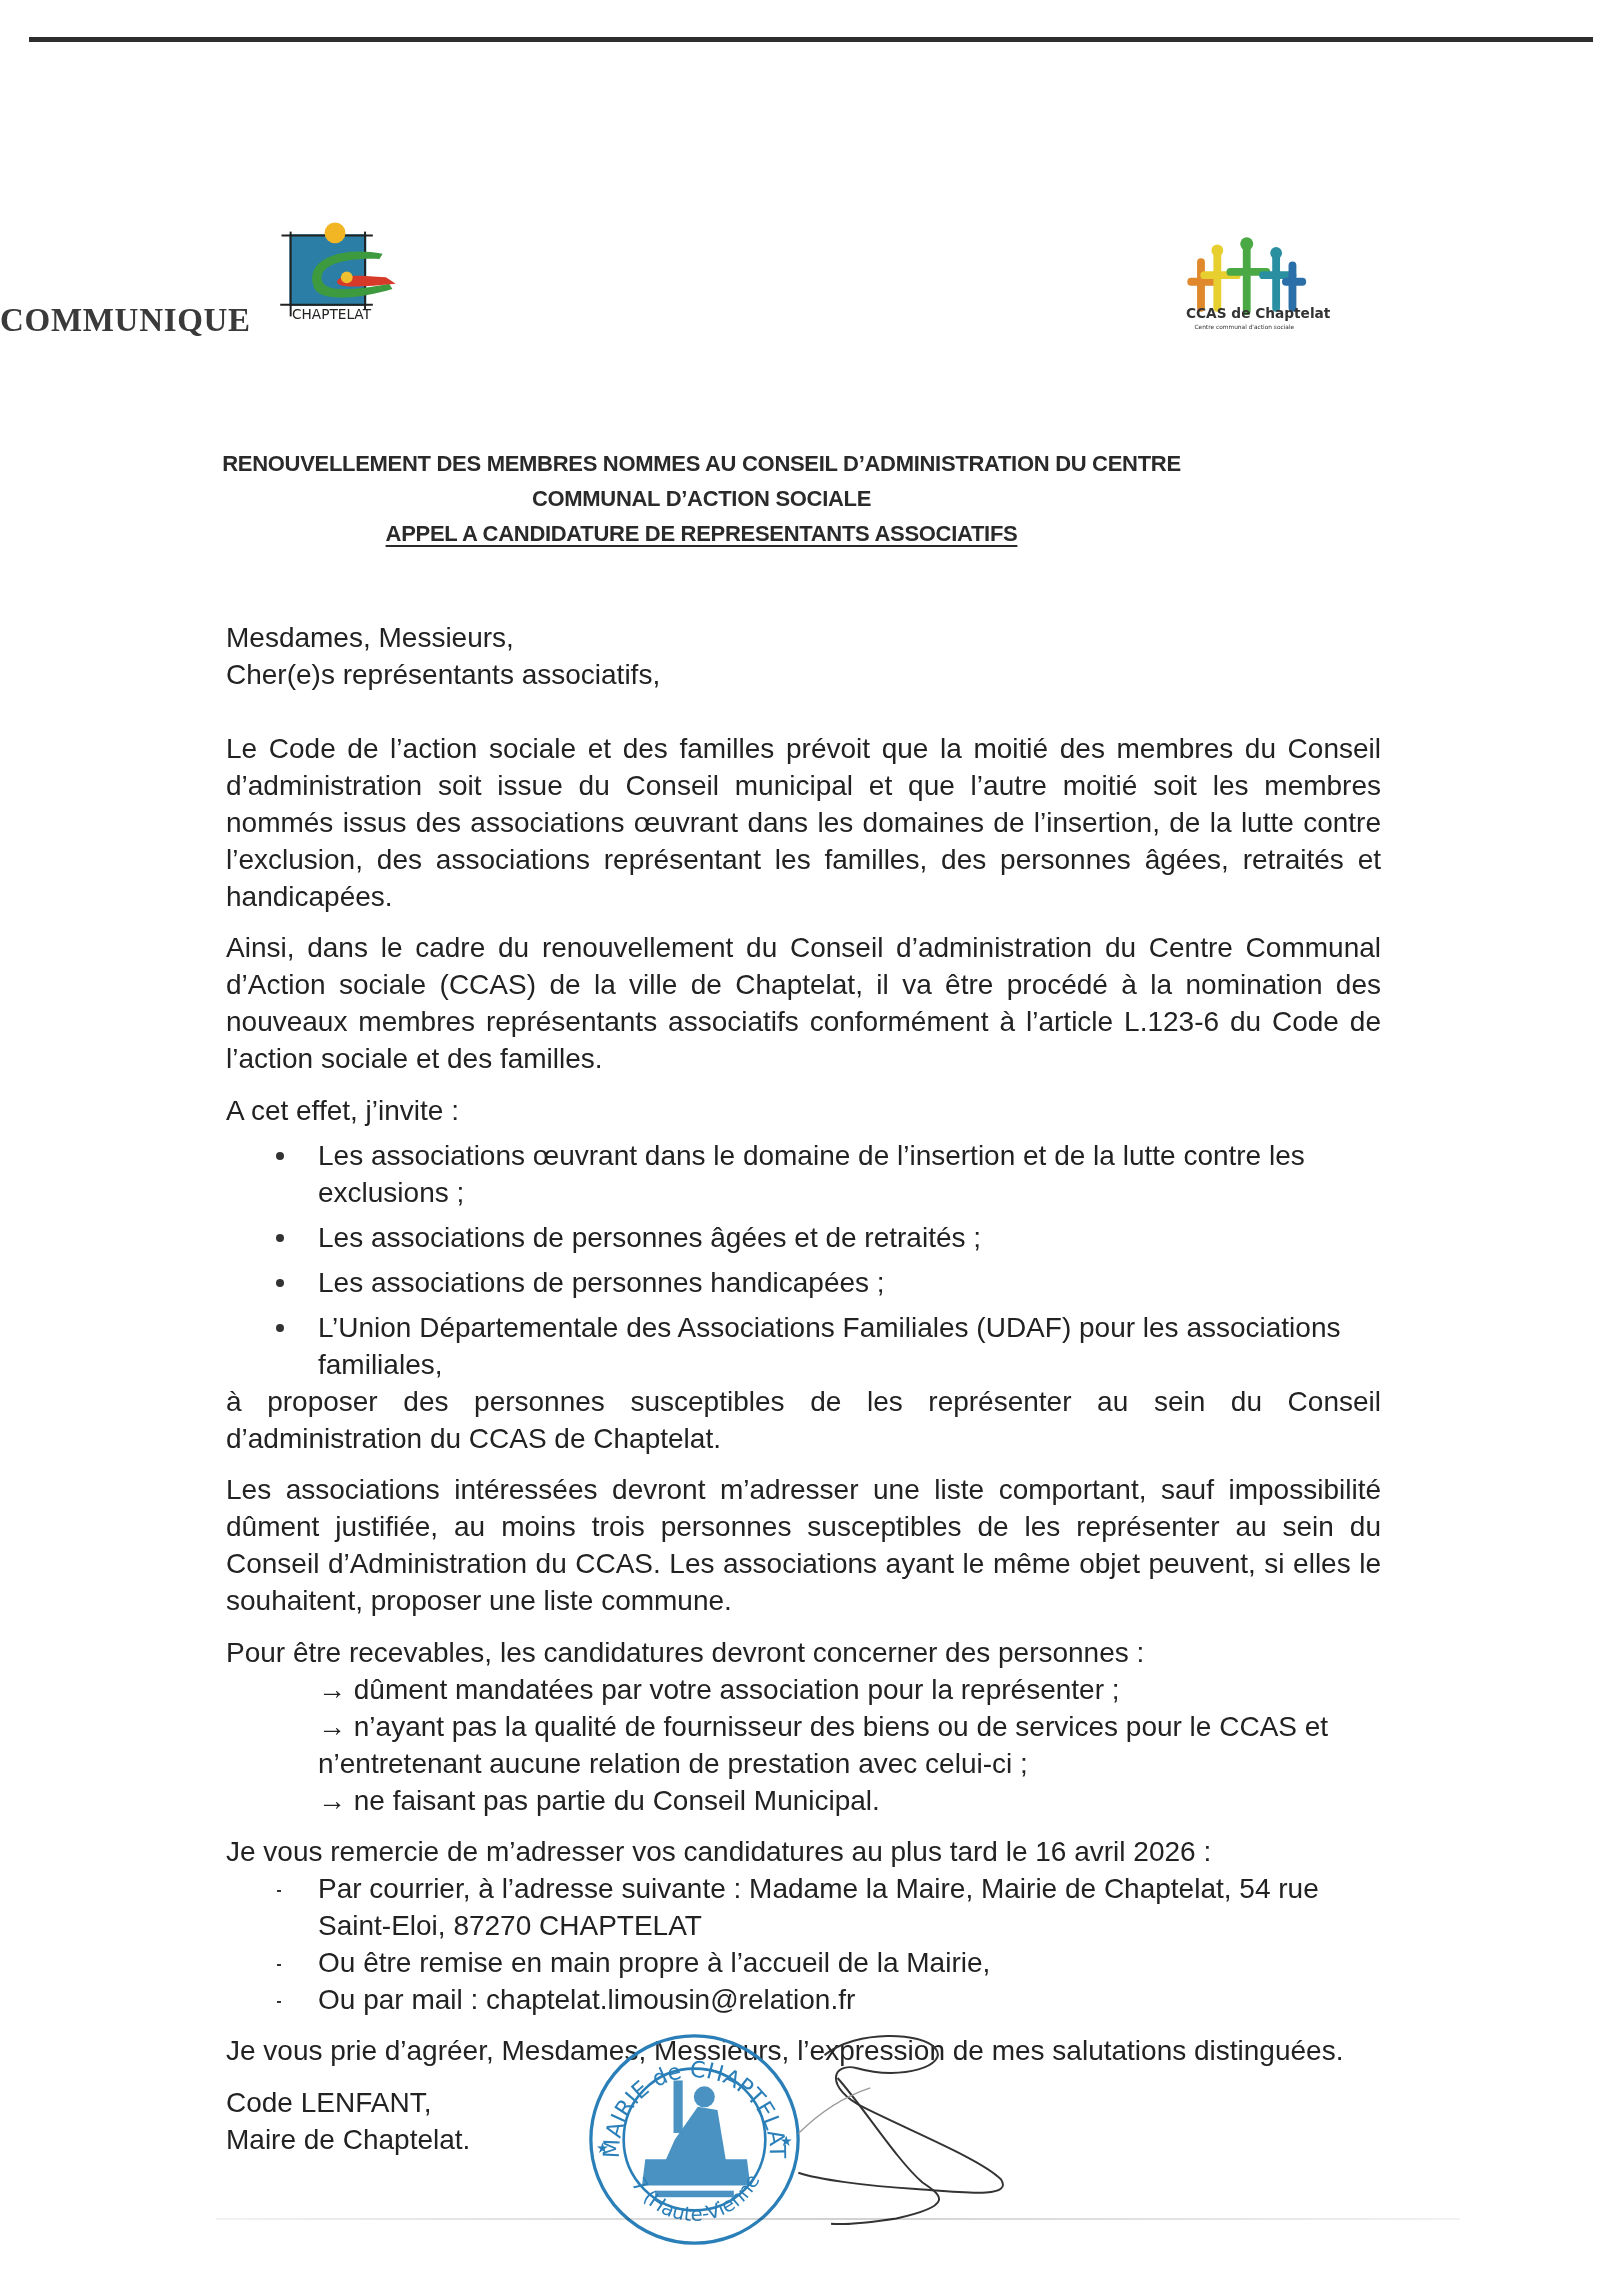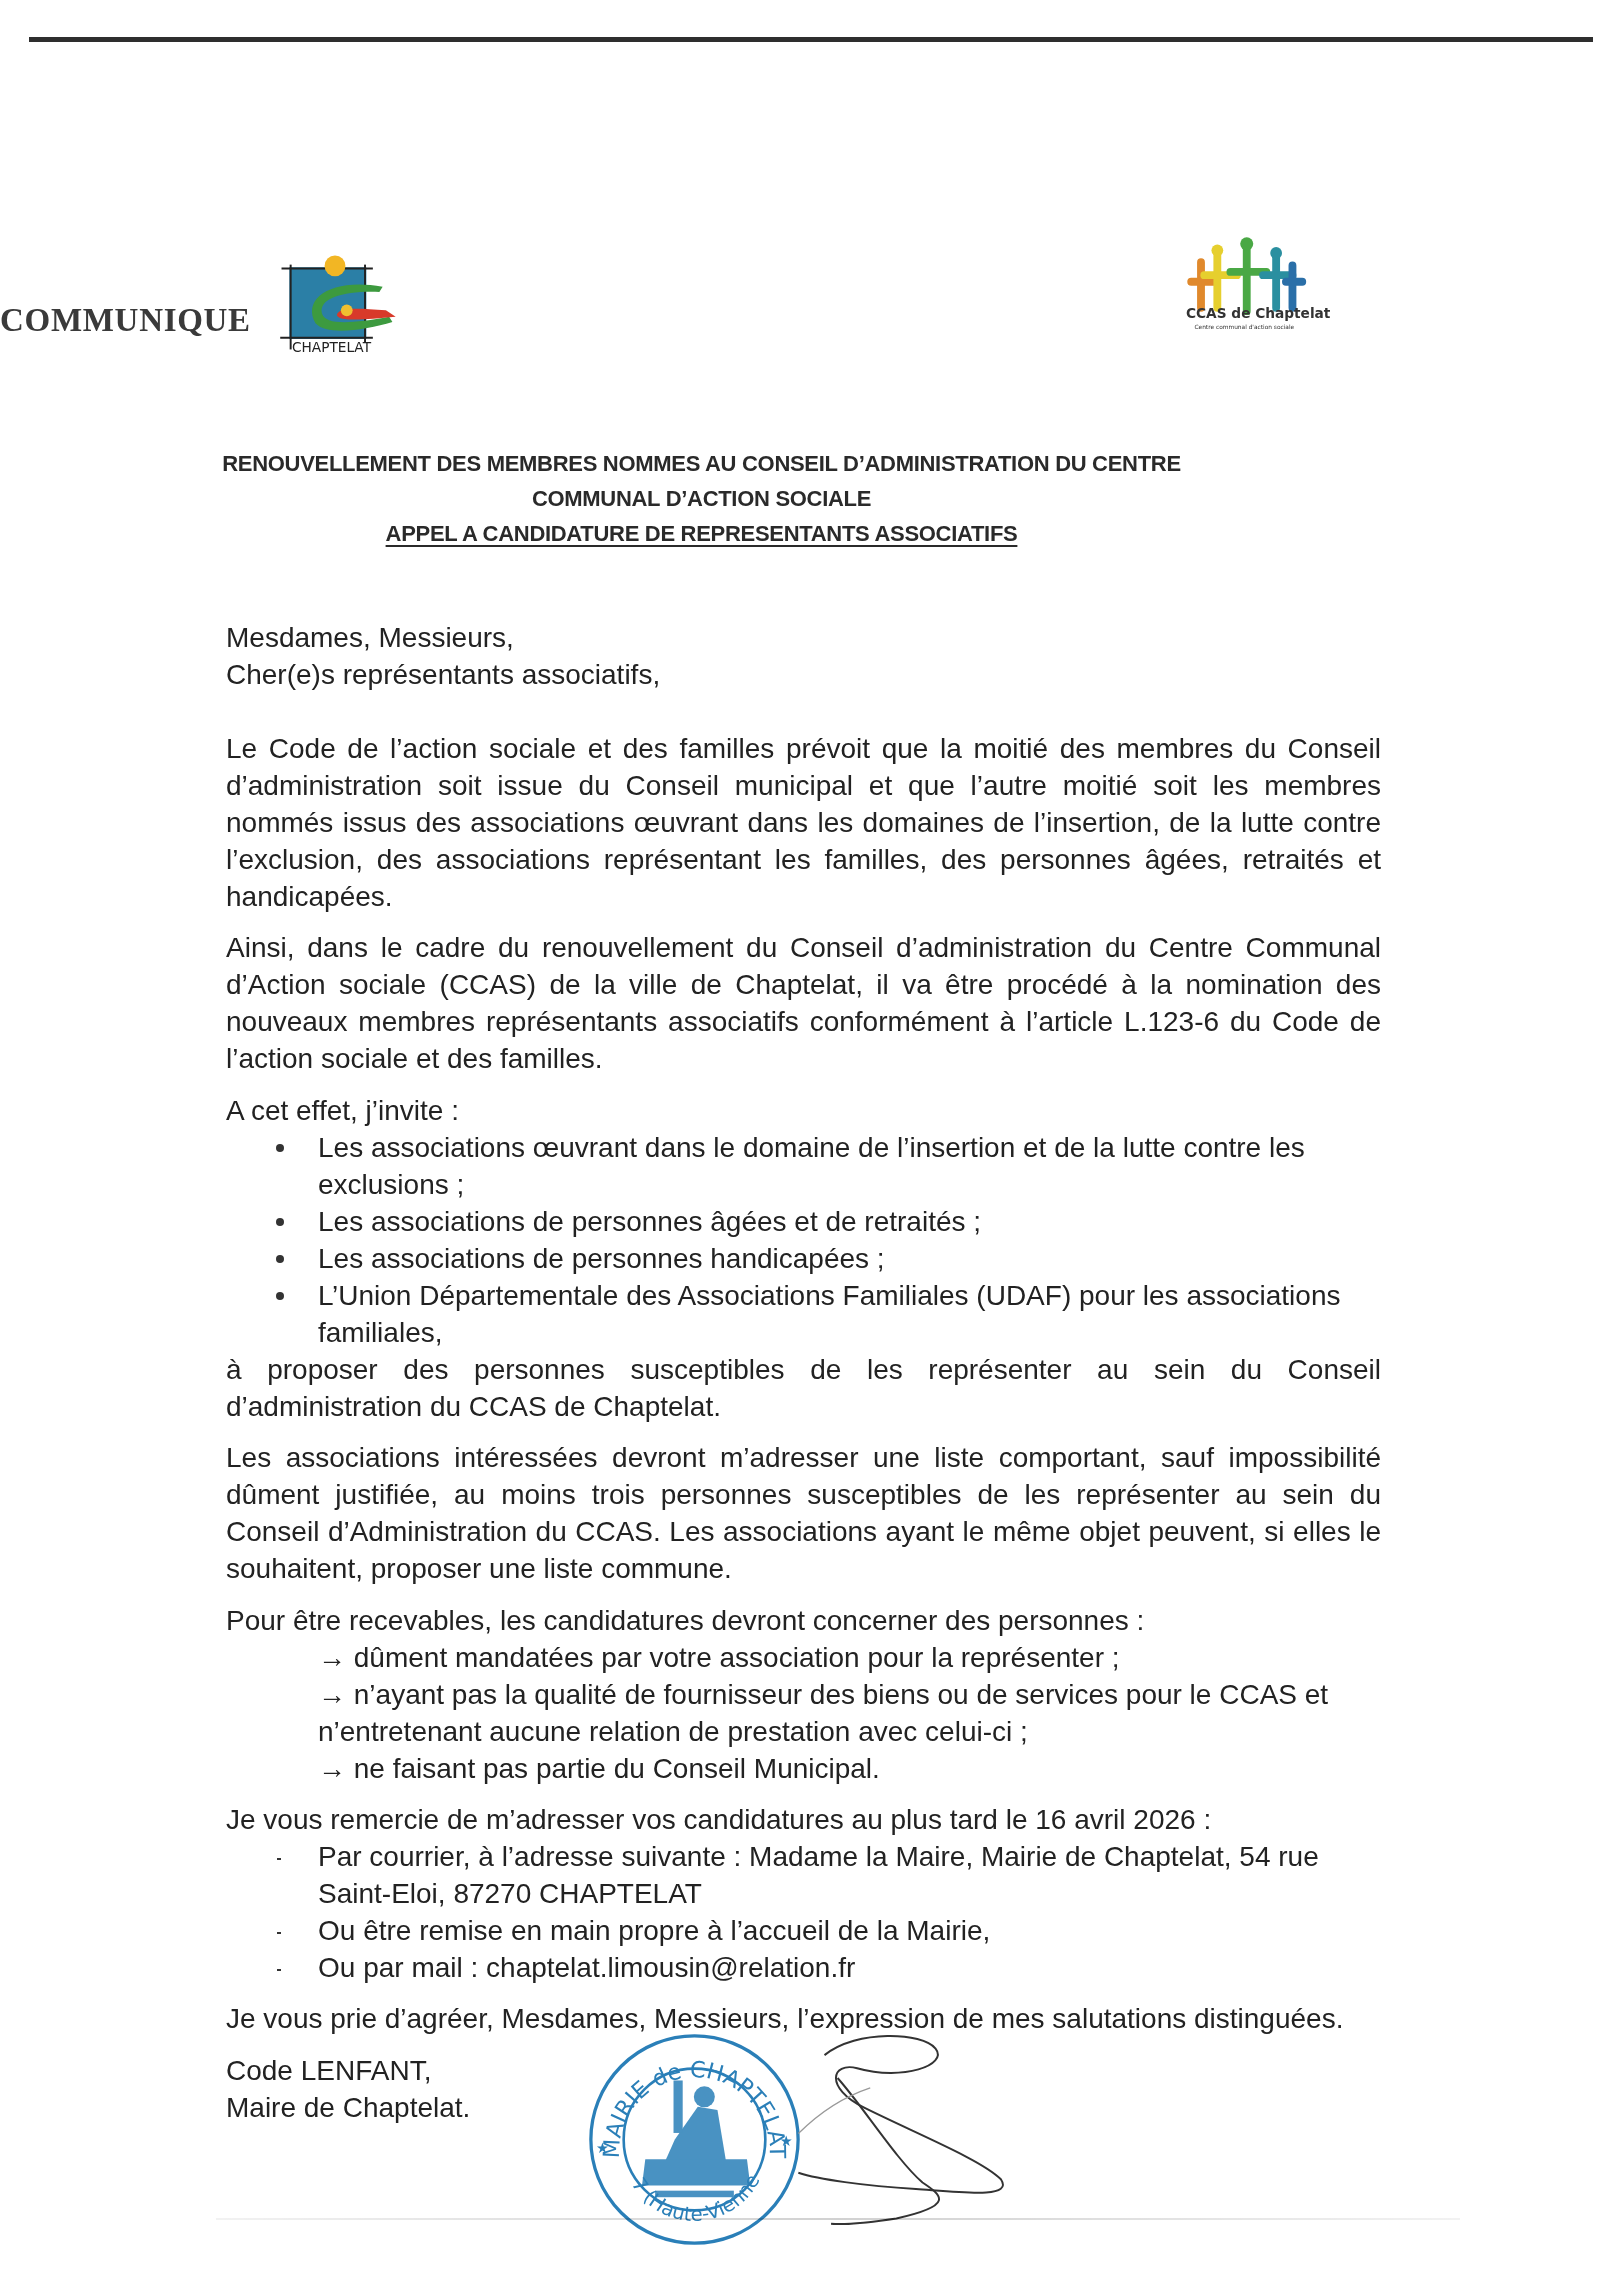--- a/index.html
+++ b/index.html
@@ -1,31 +1,31 @@
 <!DOCTYPE html>
 <html style="font-size:10.5px"><head>
 <meta charset="utf-8">
 <style>
   html, body { margin:0; padding:0; background:#ffffff; }
   body { width:1623px; height:2295px; position:relative; overflow:hidden;
          font-family:"Liberation Sans", sans-serif; color:#1e1e1e; }
   .top-rule { position:absolute; left:29px; top:37px; width:1564px; height:5.2px; background:#2e2e2e; }
-  .logo-left { position:absolute; left:275px; top:245px; width:137px; height:111px; }
+  .logo-left { position:absolute; left:275px; top:212px; width:137px; height:111px; }
   .logo-right { position:absolute; left:1165px; top:236px; width:170px; height:98px; }
   .title { position:absolute; left:0; width:1623px; top:302px; text-align:left;
            font-family:"Liberation Serif", serif; font-weight:bold; font-size:33px; color:#3a3a3a; letter-spacing:0.7px; }
   .headline { position:absolute; left:0; width:1403px; top:446px; text-align:center;
               font-weight:bold; font-size:22px; line-height:35px; color:#2a2a2a; letter-spacing:-0.3px; }
   .headline .u { text-decoration:underline; text-underline-offset:3.9px; }
   .body { position:absolute; left:226px; width:1155px; top:619px; font-size:28px; line-height:37px; color:#222; }
   .body p { margin:0; text-align:justify; }
   .gap-lg { height:37px; }
   .gap-md { height:14.4px; }
   ul.bullets { list-style:none; margin:0; padding:0 0 0 46px; }
-  ul.bullets li { position:relative; padding-left:46px; }
+  ul.bullets li { position:relative; padding-left:46px;margin-top:8px; }
   ul.bullets li::before { content:""; position:absolute; left:3.9px; top:15.7px; width:7.9px; height:7.9px; border-radius:50%; background:#333; }
   .arrows { padding-left:92px; }
   .arrows div { }
   ul.dashes { list-style:none; margin:0; padding:0 0 0 46px; }
   ul.dashes li { position:relative; padding-left:46px; }
   ul.dashes li::before { content:""; position:absolute; left:5.2px; top:19.6px; width:3.9px; height:2px; background:#333; }
   .stamp { position:absolute; left:583px; top:2028px; width:223px; height:223px; }
   .signature { position:absolute; left:785px; top:2029px; width:275px; height:196px; }
   .bottom-smudge { position:absolute; left:216px; top:2218px; width:1244px; height:2px; background:linear-gradient(90deg, rgba(0,0,0,0.05), rgba(0,0,0,0.18), rgba(0,0,0,0.05)); }
 </style>

